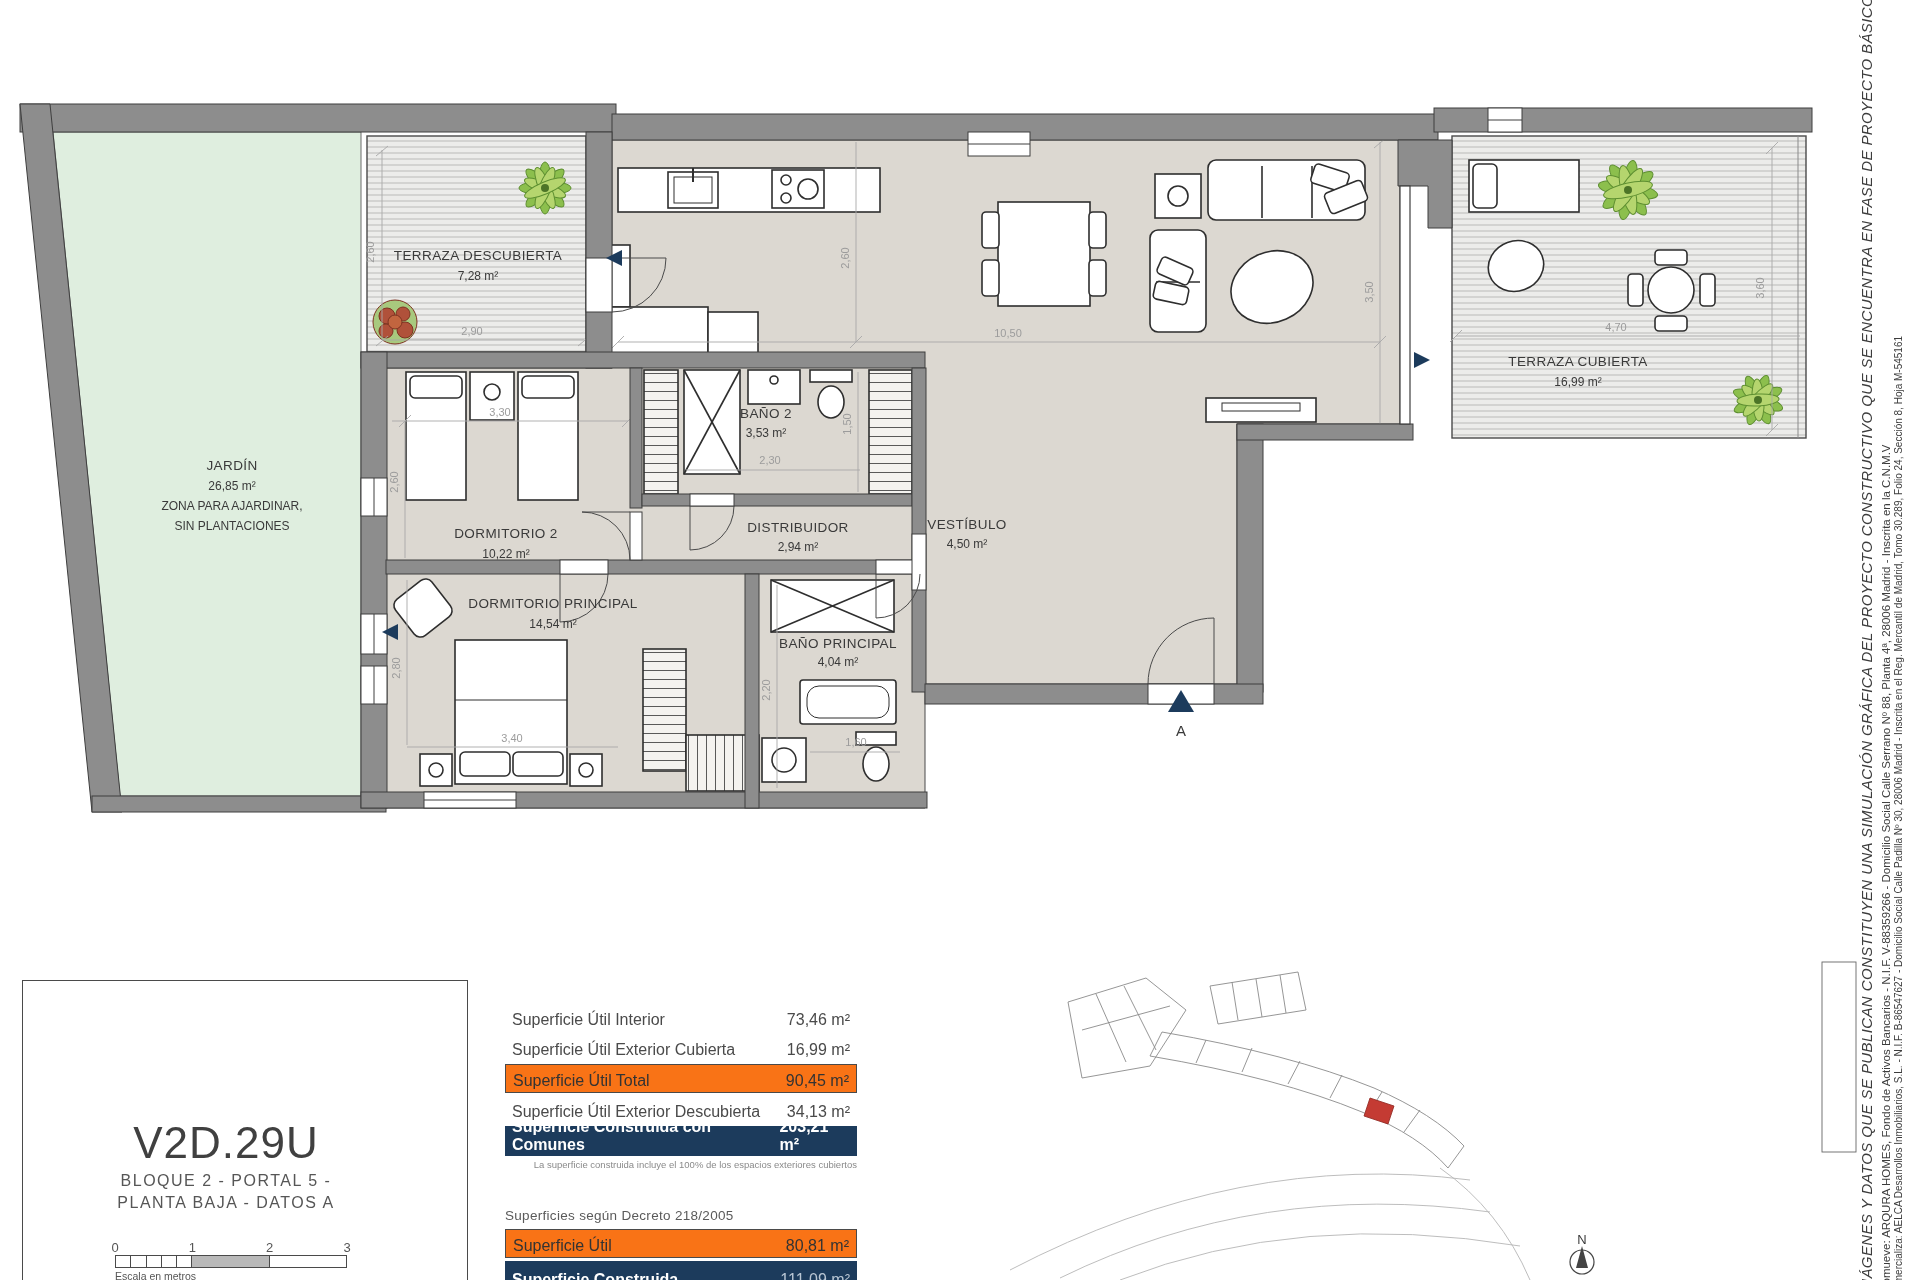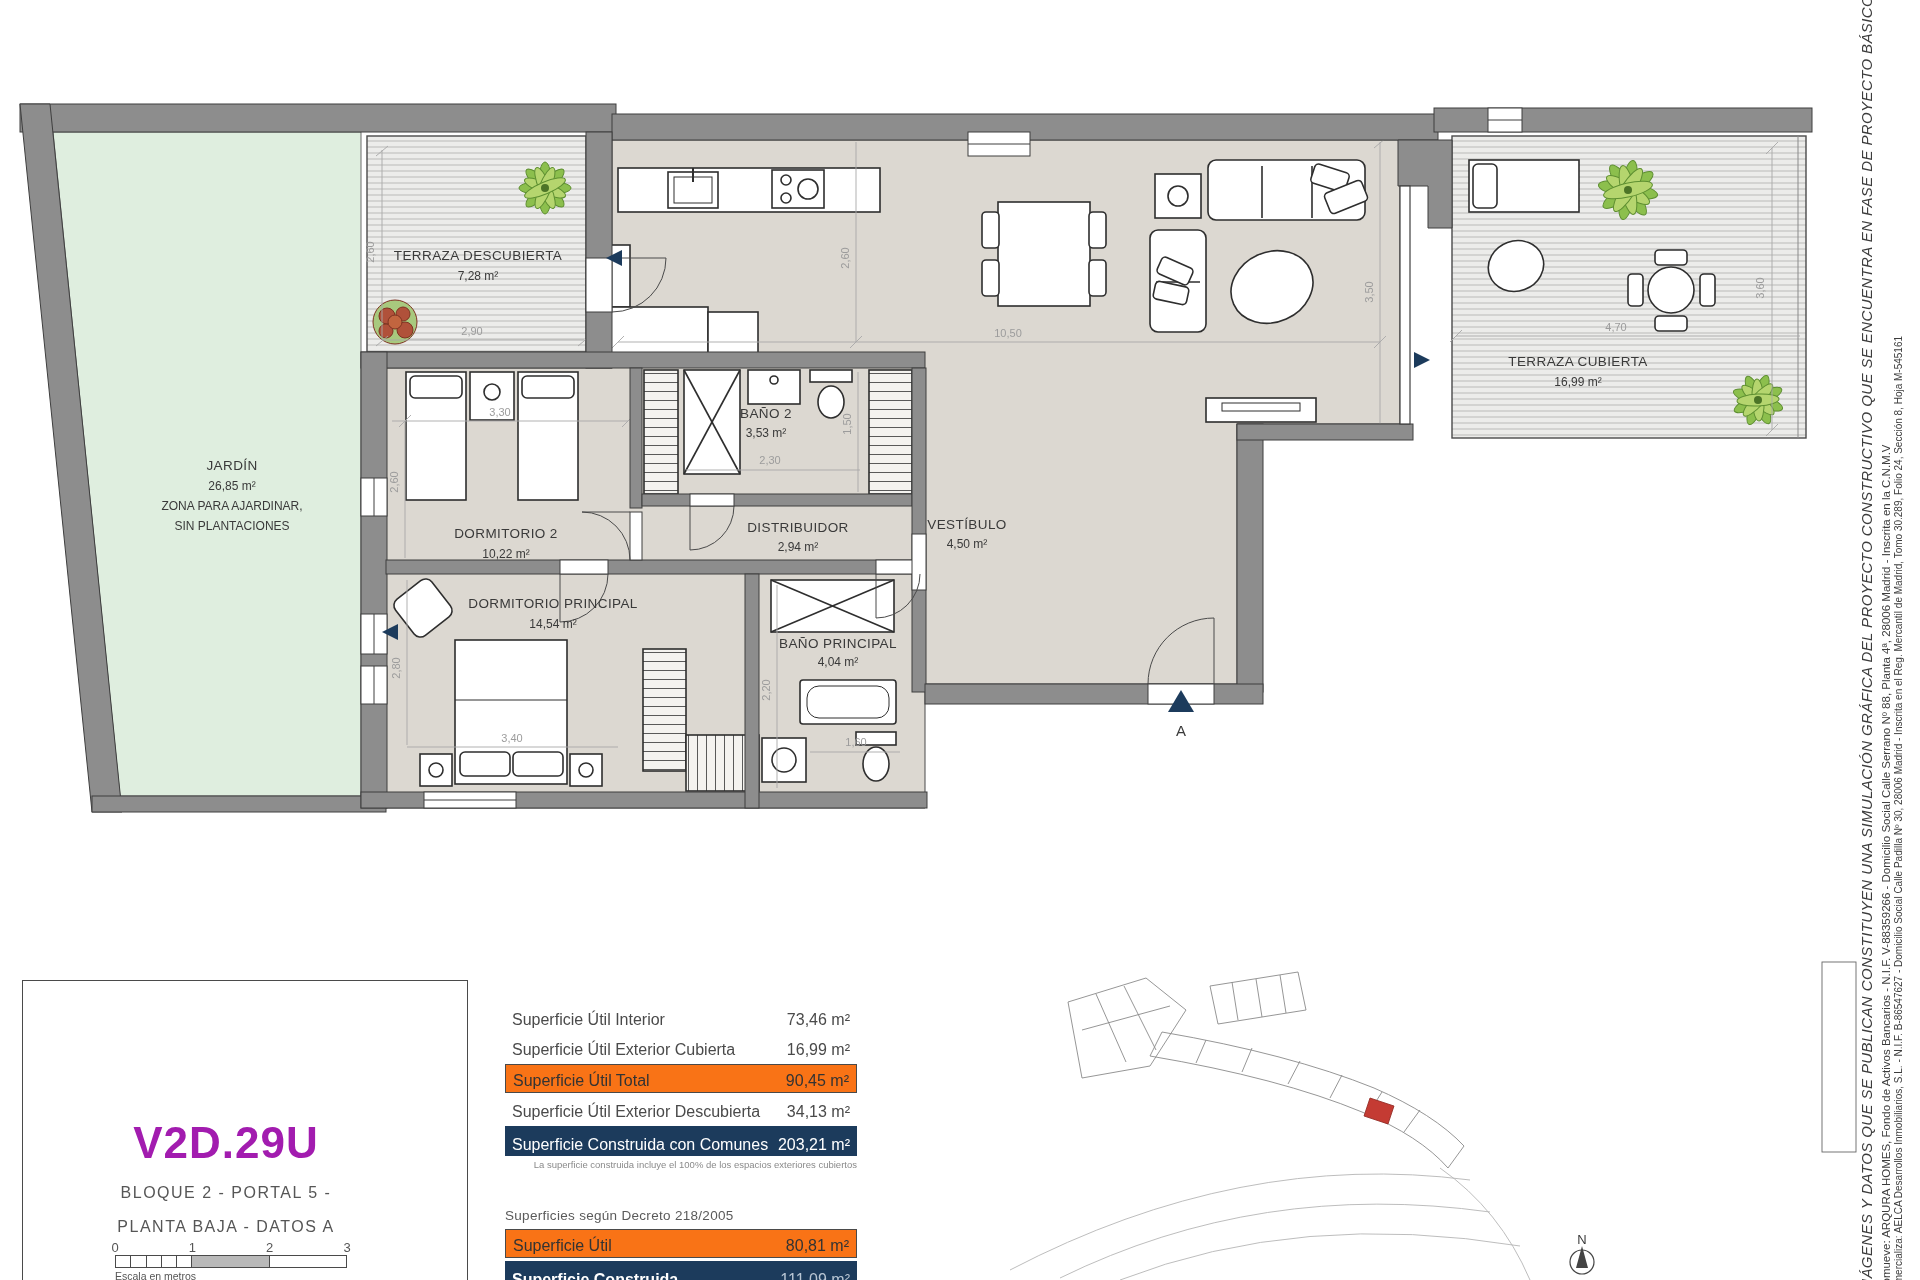--- a/index.html
+++ b/index.html
@@ -7,37 +7,37 @@
         font-family:"Liberation Sans",sans-serif;color:#3a3a3a;}
   svg text{font-family:"Liberation Sans",sans-serif;}
   .rl{font-size:13.5px;fill:#3a3a3a;letter-spacing:.4px;}
   .ra{font-size:12px;fill:#3a3a3a;}
   .dim{font-size:11px;fill:#9c9c9c;}
   .mid{text-anchor:middle;}
   
   .legend-box{position:absolute;left:22px;top:980px;width:444px;height:310px;
               border:1px solid #4a4a4a;}
   .unit-block{position:absolute;left:95px;top:1118px;width:262px;text-align:center;}
-  .unit-code{font-size:44px;color:#a21caf;font-weight:700;letter-spacing:1px;}
-  .unit-line{font-size:16px;color:#565656;letter-spacing:1.5px;margin-top:16px;}
+  .unit-code{font-size:44px;color:#404040;font-weight:400;letter-spacing:1px;}
+  .unit-line{font-size:16px;color:#565656;letter-spacing:1.5px;margin-top:4px;}
   .scalebar{position:absolute;left:115px;top:1240px;width:232px;}
   .scalebar .nums{position:relative;height:14px;font-size:13px;color:#555;}
   .scalebar .nums span{position:absolute;transform:translateX(-50%);}
   .bar{height:11px;border:1px solid #4a4a4a;display:flex;margin-top:1px;background:#fff;}
   .bar .cell{border-right:1px solid #4a4a4a;flex:1;}
   .bar .third{width:33.33%;display:flex;}
   .bar .gray{width:33.33%;background:#b9b9b9;border-right:1px solid #4a4a4a;}
   .bar .empty{width:33.34%;}
   .scale-caption{font-size:10.5px;color:#555;text-align:left;margin-top:2px;}
   
   .surf{position:absolute;left:505px;top:1004px;width:352px;font-size:16px;color:#4a4a4a;}
   .srow{display:flex;justify-content:space-between;align-items:flex-end;
         padding:2px 7px;height:23px;margin-bottom:3px;}
   .srow.gray{background:#f97316;border:1px solid #4a4a4a;color:#333;}
-  .srow.navy{background:#1c3b5c;color:#fff;font-weight:normal;height:26px;}
+  .srow.navy{background:#1c3b5c;color:#fff;font-weight:bold;height:26px;}
   .srow.navy2{background:#1c3b5c;color:#fff;font-weight:bold;height:26px;}
   .srow.navy2 .val{color:#b9c6d4;font-weight:400;}
   .footnote{font-size:9.5px;color:#8a8a8a;margin-top:2px;text-align:right;}
   .decree{font-size:13.5px;color:#5a5a5a;margin-top:38px;margin-bottom:6px;letter-spacing:.3px;}
   
   .vtext{position:absolute;white-space:nowrap;transform:rotate(-90deg);
          transform-origin:0 0;color:#3c3c3c;}
   .v1{font-size:15px;font-style:italic;letter-spacing:.4px;}
   .v2{font-size:11.5px;}
   .v3{font-size:10px;}

